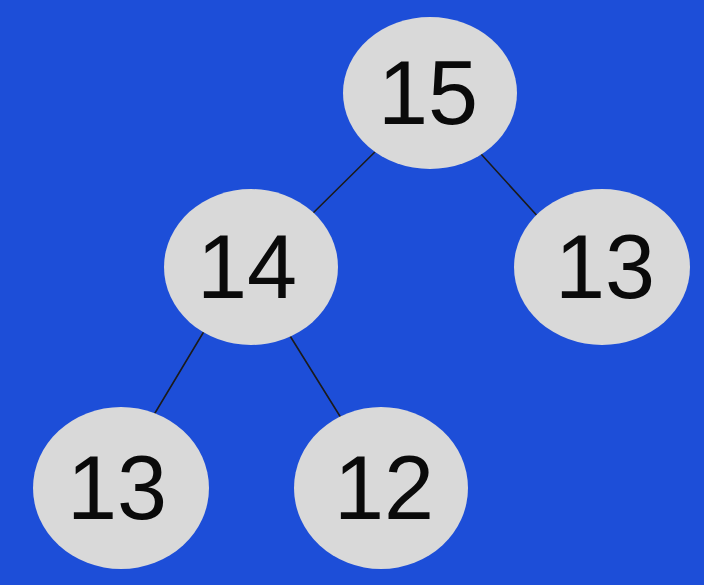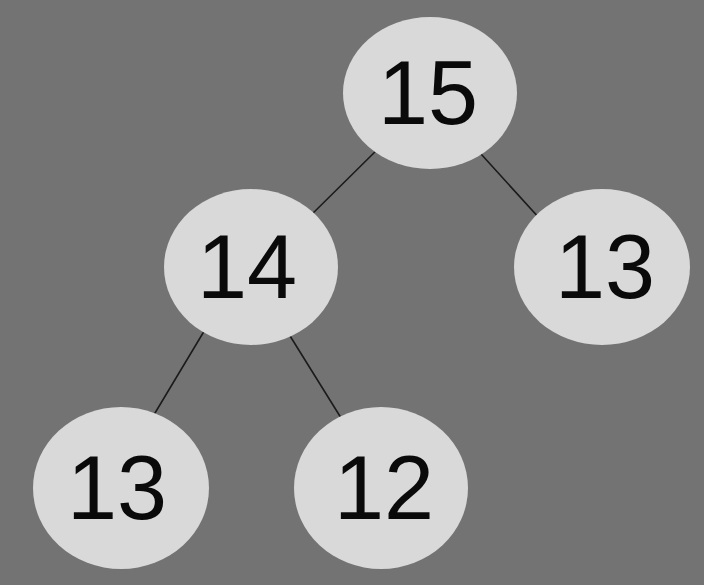--- a/index.html
+++ b/index.html
@@ -11,21 +11,21 @@
     width: 704px;
     height: 585px;
     background: #f4f4f4;
     font-family: "Liberation Sans", sans-serif;
     overflow: hidden;
   }
   #tree-canvas {
     position: relative;
     width: 704px;
     height: 585px;
-    background: #737373;
+    background: #1d4ed8;
   }
   .tree-svg {
     position: absolute;
     top: 0;
     left: 0;
     width: 704px;
     height: 585px;
     display: block;
   }
   .node-ellipse {

